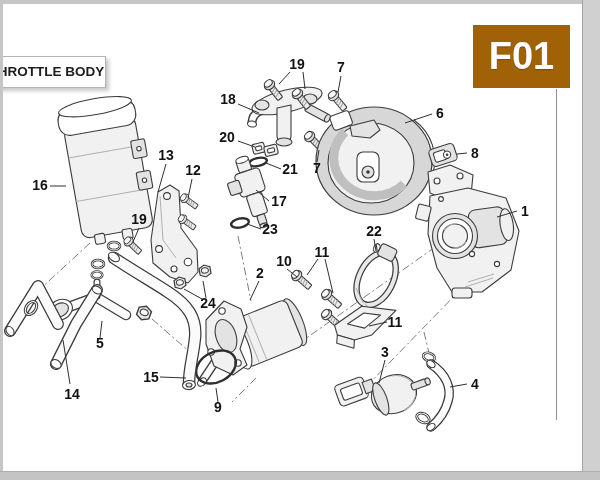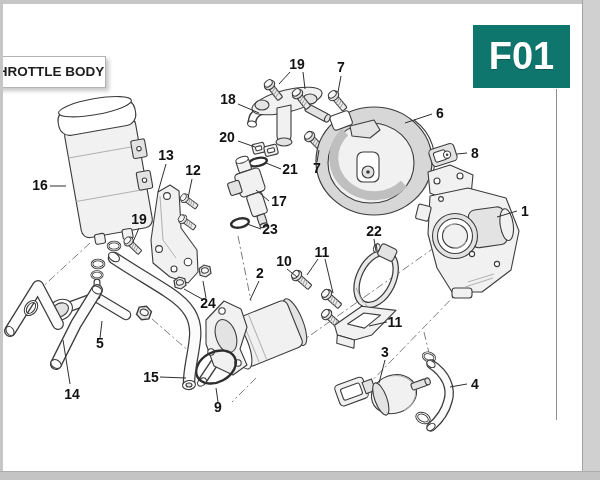--- a/index.html
+++ b/index.html
@@ -6,21 +6,21 @@
   .stage{position:relative;width:600px;height:480px;background:#ffffff;overflow:hidden;
          font-family:"Liberation Sans",sans-serif;}
   .b-strip{position:absolute;background:#c6c6c6;}
   .b-top{left:0;top:0;width:600px;height:4px;}
   .b-left{left:0;top:0;width:3px;height:480px;}
   .b-right{left:582px;top:0;width:18px;height:480px;background:#d0d0d0;border-left:1px solid #a3a3a3;}
   .b-bottom{left:0;top:471px;width:600px;height:9px;background:#c4c4c4;border-top:1px solid #adadad;}
   .tab{position:absolute;left:-12px;top:56px;width:116px;height:30px;line-height:30px;
        background:#ffffff;border:1px solid #b2b2b2;box-shadow:3px 3px 4px rgba(0,0,0,.22);
        font-size:13.5px;font-weight:bold;color:#1d1d1d;text-align:center;white-space:nowrap;}
-  .code{position:absolute;left:473px;top:25px;width:97px;height:63px;background:#0f766e;
+  .code{position:absolute;left:473px;top:25px;width:97px;height:63px;background:#a16207;
         color:#ffffff;font-size:38px;font-weight:bold;text-align:center;line-height:63px;
         text-shadow:0 1px 1px rgba(0,0,0,.25);}
   .code-line{position:absolute;left:556px;top:89px;width:1px;height:331px;background:#8f8f8f;}
   svg{position:absolute;left:0;top:0;}
   .f0{fill:#ffffff;stroke:#3c3c3c;stroke-width:1.1;stroke-linejoin:round;}
   .f1{fill:#f1f1f1;stroke:#3c3c3c;stroke-width:1.1;stroke-linejoin:round;}
   .f2{fill:#e3e3e3;stroke:#3c3c3c;stroke-width:1.1;stroke-linejoin:round;}
   .f3{fill:#d7d7d7;stroke:#3c3c3c;stroke-width:1.2;stroke-linejoin:round;}
   .ln{stroke:#3c3c3c;stroke-width:1.1;fill:none;}
   .gl{stroke:#b0b0b0;stroke-width:1;fill:none;}

